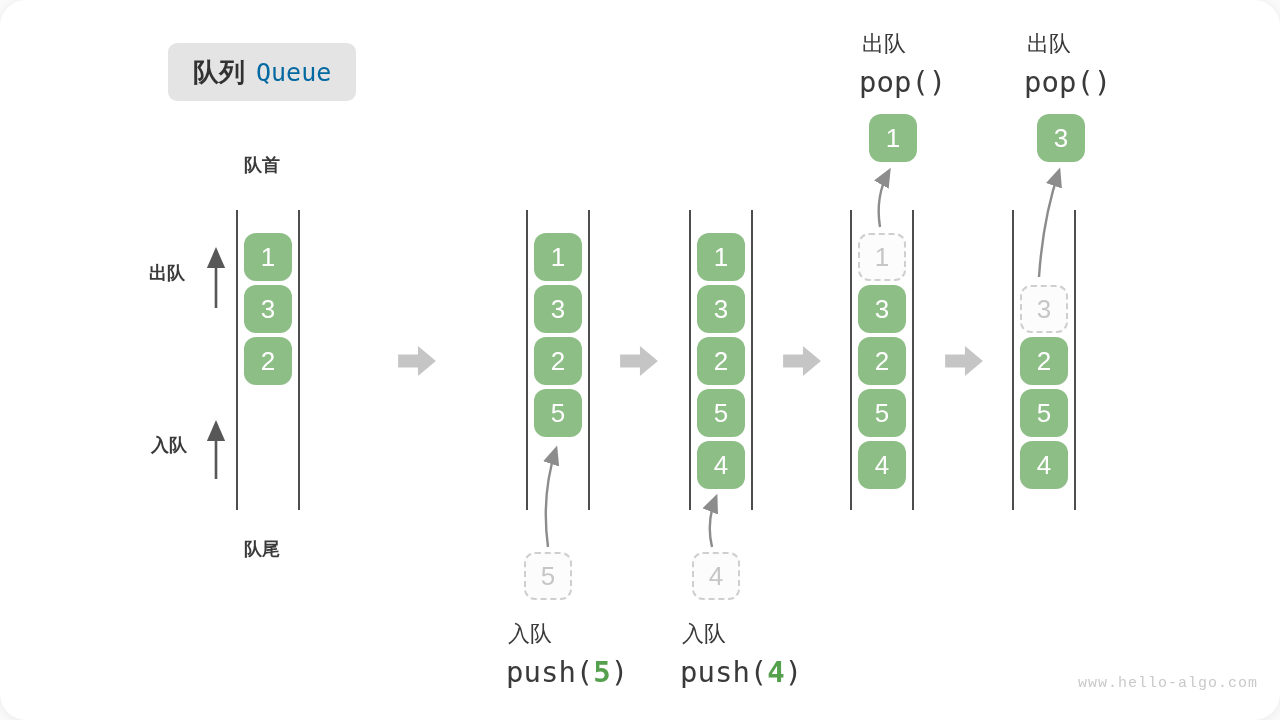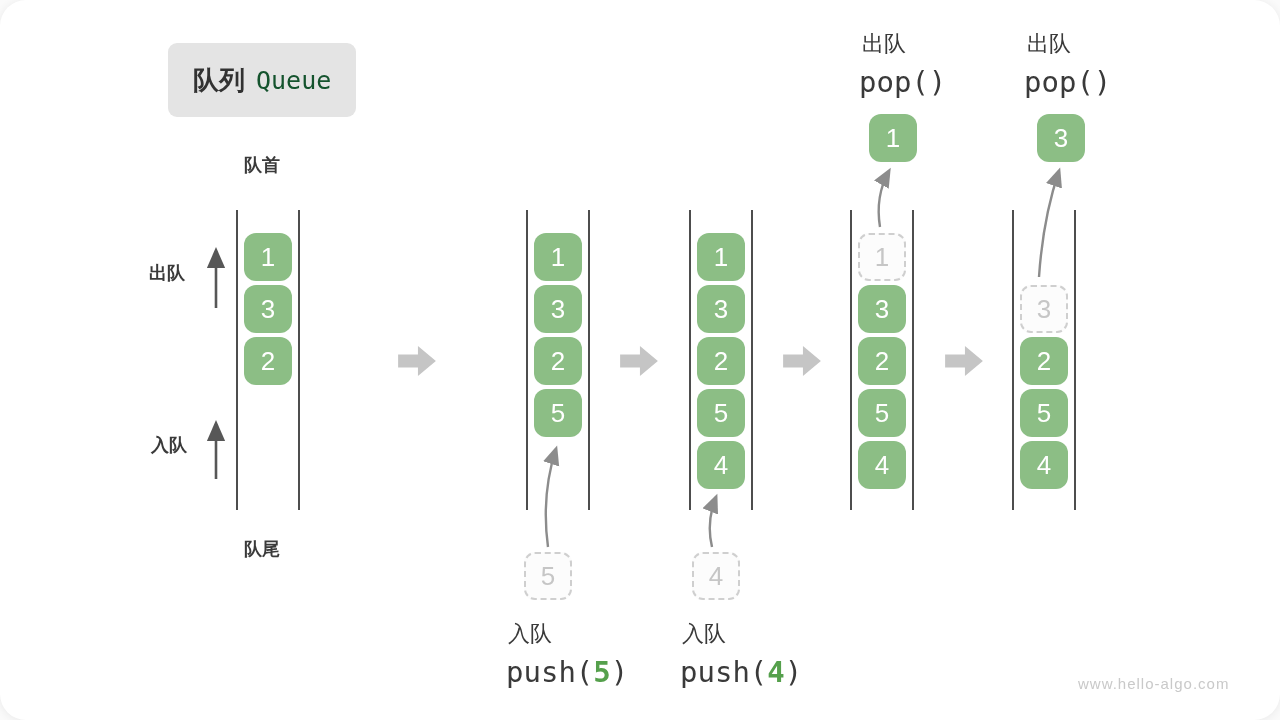--- a/index.html
+++ b/index.html
@@ -1,39 +1,39 @@
 <!DOCTYPE html>
 <html><head>
 <meta charset="utf-8">
 <style>
   html,body{margin:0;padding:0;background:#fafafa;}
   body{font-family:"Liberation Sans","DejaVu Sans",sans-serif;}
   .canvas{position:relative;width:1280px;height:720px;margin:0 auto;background:#ffffff;
           border-radius:26px;box-shadow:0 1px 10px rgba(0,0,0,0.07);overflow:hidden;}
 
-  .title-badge{position:absolute;left:168px;top:43px;height:74px;background:#e4e4e4;
+  .title-badge{position:absolute;left:168px;top:43px;height:58px;background:#e4e4e4;
                border-radius:9px;display:flex;align-items:center;padding:0 25px;gap:11px;}
   .title-zh{font-size:26px;font-weight:700;color:#323232;}
-  .title-en{font-family:"DejaVu Sans Mono","Liberation Mono",monospace;font-size:25px;color:#14532d;}
+  .title-en{font-family:"DejaVu Sans Mono","Liberation Mono",monospace;font-size:25px;color:#0369a1;}
 
   .cjk-bold{position:absolute;font-size:18px;font-weight:700;color:#3a3a3a;}
   .cjk-med{position:absolute;font-size:22px;font-weight:500;color:#3a3a3a;}
   .mono-op{position:absolute;font-family:"DejaVu Sans Mono","Liberation Mono",monospace;
            font-size:29px;color:#3a3a3a;white-space:nowrap;}
   .mono-op .arg{font-weight:700;}
 
   .wall{position:absolute;width:2px;background:#4d4d4d;}
   .cell{position:absolute;width:48px;height:48px;border-radius:12px;box-sizing:border-box;
         display:flex;align-items:center;justify-content:center;font-size:26px;font-weight:500;}
   .cell.solid{color:#ffffff;}
   .cell.dashed{border:2px dashed #cfcfcf;border-radius:11px;background:#fcfcfc;color:#c6c6c6;}
 
   .block-arrow{position:absolute;top:344px;width:38px;height:34px;}
   .overlay{position:absolute;left:0;top:0;pointer-events:none;}
-  .watermark{position:absolute;left:1078px;top:675px;font-family:Liberation Sans, sans-serif;
+  .watermark{position:absolute;left:1078px;top:675px;font-family:Liberation Mono, monospace;
              font-size:15px;color:#c9c9c9;letter-spacing:1px;}
 </style>
 </head>
 <body>
 
 <div class="canvas">
 
   <div class="title-badge">
     <span class="title-zh">队列</span>
     <span class="title-en">Queue</span>

